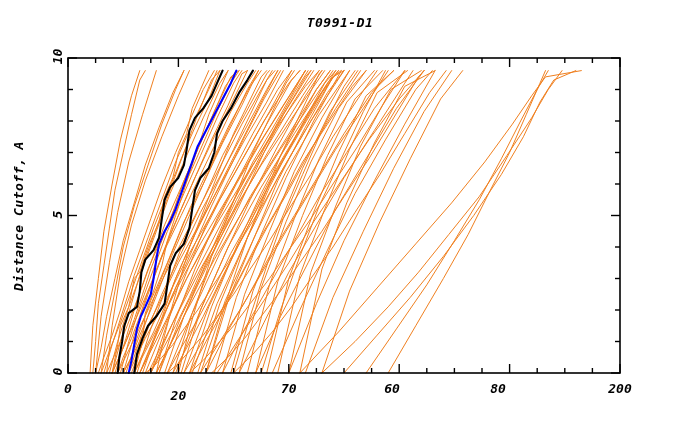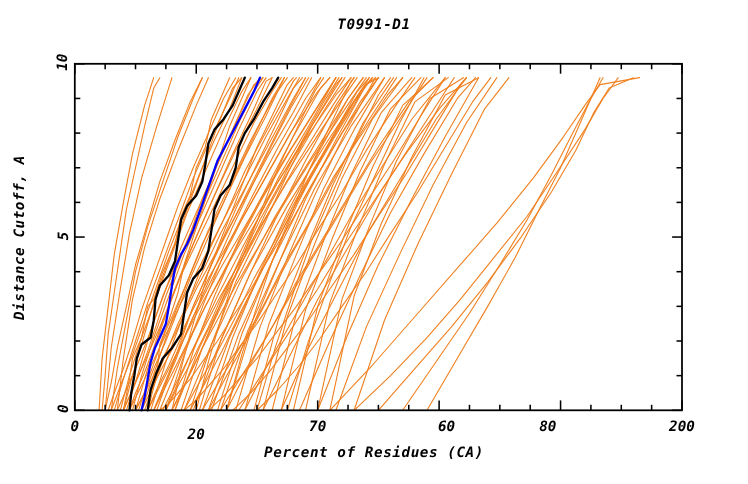--- a/index.html
+++ b/index.html
@@ -85,21 +85,20 @@
 <body>
 
 <div id="figure">
 
   <div id="chart-title">T0991-D1</div>
 
   <div id="ylabel-wrap">
     <div id="ylabel">Distance Cutoff, A</div>
   </div>
 
-  <div id="xlabel">Percent of Residues (CA)</div>
 
   <svg id="plot-svg" width="680" height="440" style="position:absolute;left:0;top:0;">
     <g id="series-layer">
         <polyline points="106.64,373.00 114.92,354.10 125.96,328.90 137.00,300.55 148.04,269.05 161.84,237.55 175.64,206.05 189.44,174.55 203.24,143.05 217.04,111.55 230.84,83.20 239.12,70.60" fill="none" stroke="#f08020" stroke-width="1" stroke-linejoin="round" stroke-linecap="round"></polyline>
         <polyline points="101.12,373.00 109.40,350.95 120.44,322.60 131.48,291.10 142.52,259.60 153.56,228.10 167.36,193.45 181.16,158.80 194.96,127.30 208.76,98.95 219.80,70.60" fill="none" stroke="#f08020" stroke-width="1" stroke-linejoin="round" stroke-linecap="round"></polyline>
         <polyline points="112.16,373.00 123.20,347.80 137.00,316.30 150.80,284.80 164.60,250.15 181.16,215.50 197.72,180.85 214.28,146.20 230.84,111.55 247.40,83.20 255.68,70.60" fill="none" stroke="#f08020" stroke-width="1" stroke-linejoin="round" stroke-linecap="round"></polyline>
         <polyline points="117.68,373.00 131.48,344.65 148.04,310.00 164.60,275.35 183.92,237.55 203.24,199.75 222.56,161.95 241.88,124.15 261.20,89.50 272.24,70.60" fill="none" stroke="#f08020" stroke-width="1" stroke-linejoin="round" stroke-linecap="round"></polyline>
         <polyline points="123.20,373.00 139.76,341.50 159.08,303.70 178.40,262.75 200.48,221.80 222.56,180.85 244.64,139.90 266.72,102.10 283.28,70.60" fill="none" stroke="#f08020" stroke-width="1" stroke-linejoin="round" stroke-linecap="round"></polyline>
         <polyline points="128.72,373.00 145.28,338.35 167.36,297.40 189.44,253.30 214.28,209.20 239.12,165.10 263.96,121.00 288.80,83.20 299.84,70.60" fill="none" stroke="#f08020" stroke-width="1" stroke-linejoin="round" stroke-linecap="round"></polyline>
         <polyline points="134.24,373.00 153.56,335.20 175.64,291.10 200.48,243.85 228.08,196.60 255.68,149.35 283.28,105.25 305.36,70.60" fill="none" stroke="#f08020" stroke-width="1" stroke-linejoin="round" stroke-linecap="round"></polyline>
@@ -259,21 +258,21 @@
         <line x1="620" y1="89.5" x2="615" y2="89.5" stroke="#000000" stroke-width="1.4"></line>
         <line x1="68" y1="58" x2="77" y2="58" stroke="#000000" stroke-width="1.4"></line>
         <line x1="620" y1="58" x2="611" y2="58" stroke="#000000" stroke-width="1.4"></line>
       </g>
   </svg>
 
   <div id="tick-labels">
       <div class="tick-label-x" style="left: 68px; top: 381px;">0</div>
       <div class="tick-label-x" style="left: 178.4px; top: 388px;">20</div>
       <div class="tick-label-x" style="left: 288.8px; top: 381px;">70</div>
-      <div class="tick-label-x" style="left: 406px; top: 381px;">60</div>
+      <div class="tick-label-x" style="left: 392px; top: 381px;">60</div>
       <div class="tick-label-x" style="left: 498px; top: 381px;">80</div>
       <div class="tick-label-x" style="left: 620px; top: 381px;">200</div>
       <div class="tick-label-y" style="left: 54px; top: 364px;"><span>0</span></div>
       <div class="tick-label-y" style="left: 54px; top: 206.5px;"><span>5</span></div>
       <div class="tick-label-y" style="left: 50px; top: 49px;"><span>10</span></div>
     </div>
 
 </div>
 
 </body></html>

